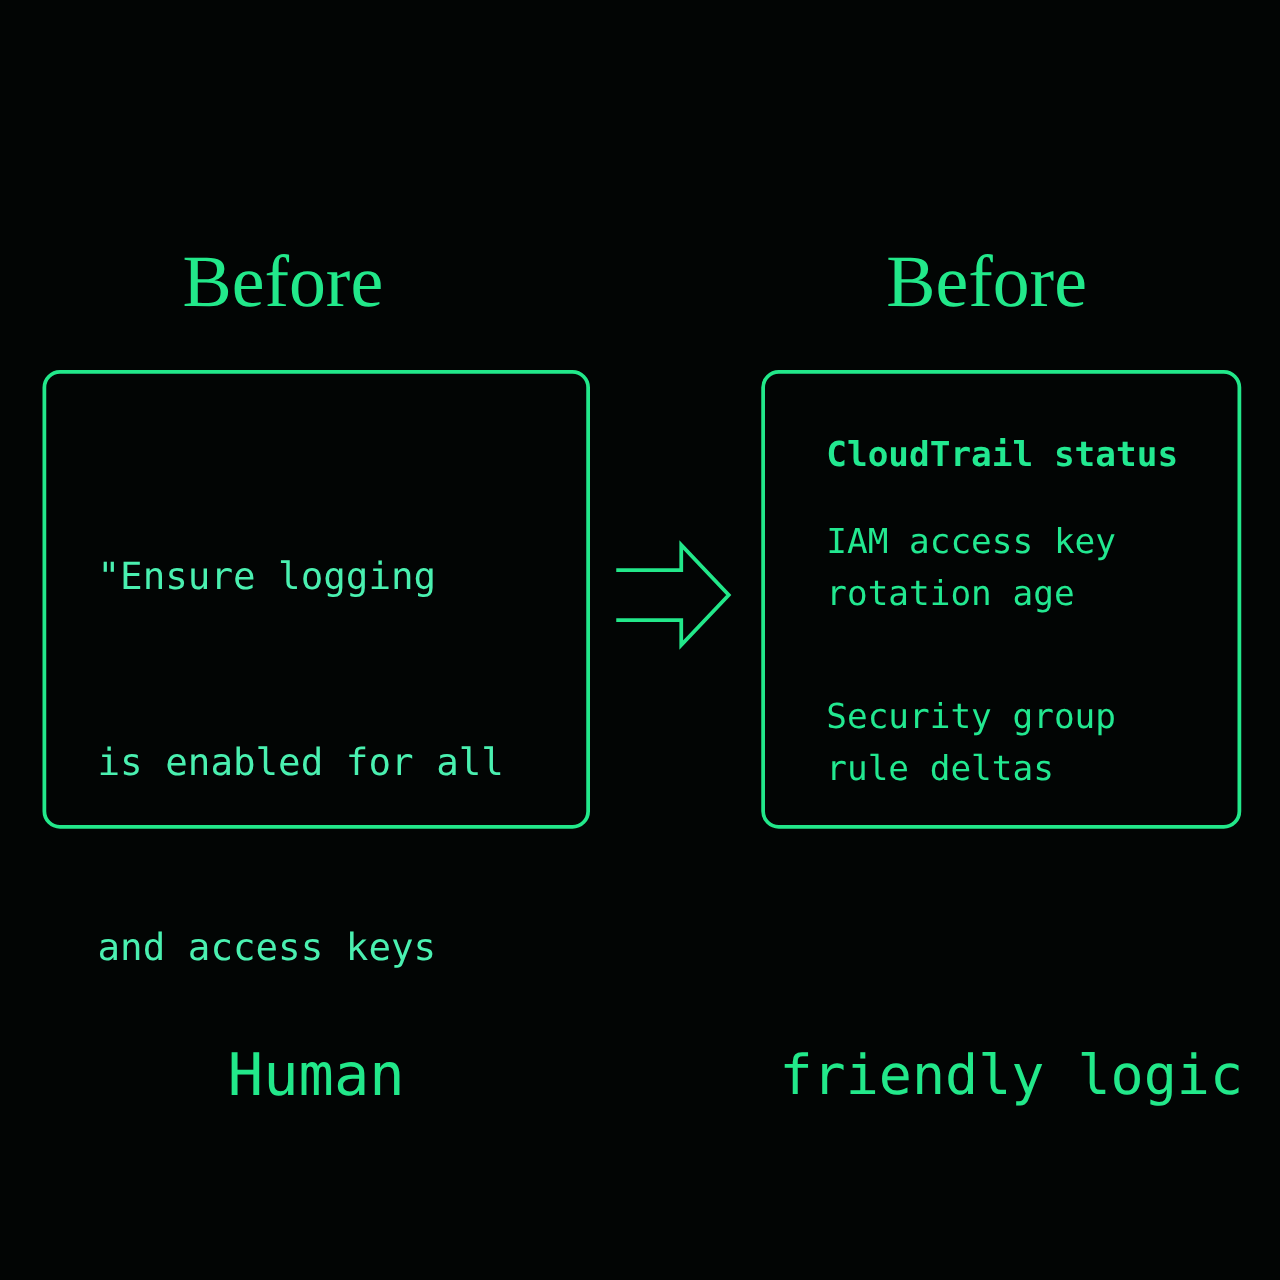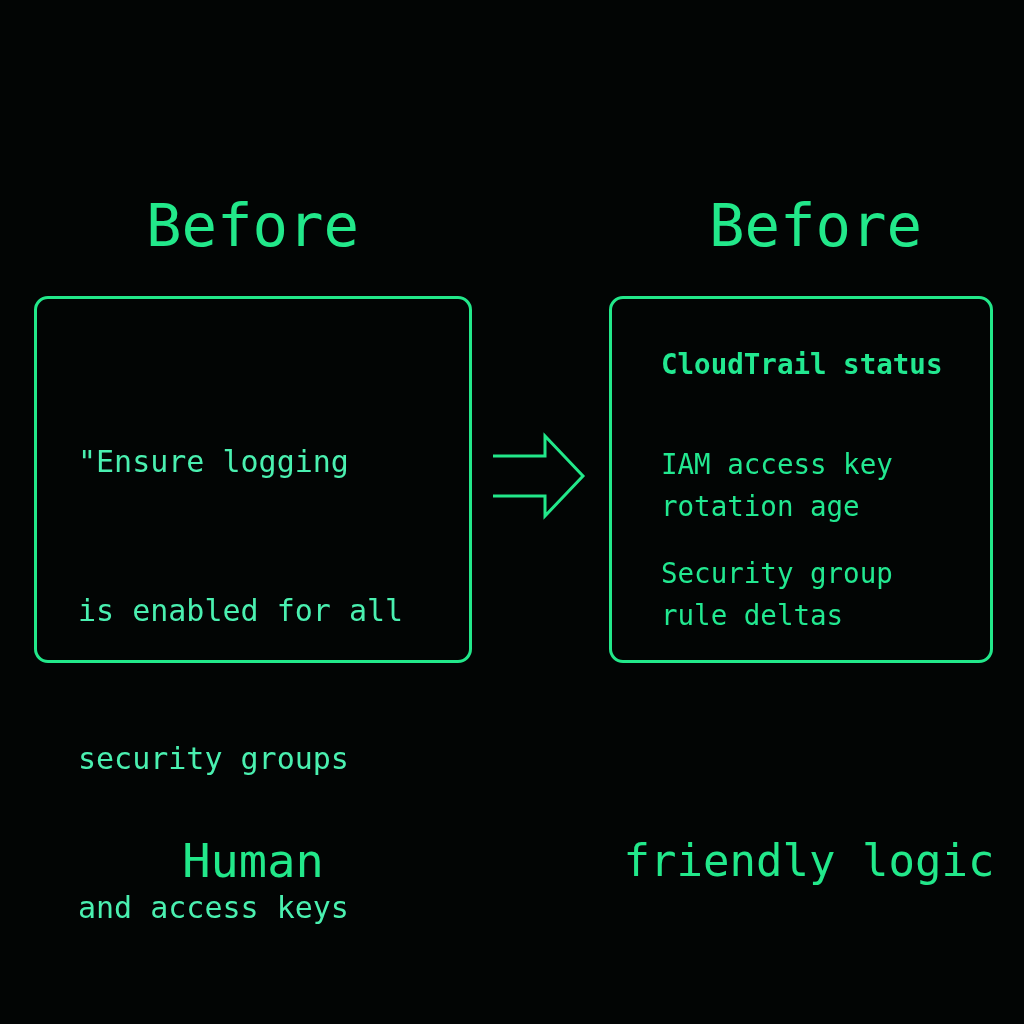--- a/index.html
+++ b/index.html
@@ -1,47 +1,46 @@
 <!DOCTYPE html>
 <html><head>
 <meta charset="utf-8">
 <style>
   html, body { margin:0; padding:0; }
   body { width:1024px; height:1024px; background:#020504; position:relative; overflow:hidden;
          font-family:"DejaVu Sans Mono", "Liberation Mono", monospace; }
-  .heading { position:absolute; color:#22E88A; font-size:59px; line-height:1; white-space:nowrap; text-align:center; }
+  .heading { position:absolute; color:#22E88A; font-size:59px; line-height:1; white-space:nowrap; text-align:center;font-family:Liberation Serif, serif; }
   .box { position:absolute; border:3px solid #22E88A; border-radius:14px; box-sizing:border-box; }
   .quote { position:absolute; left:78px; top:338px; color:#4AF0B0; font-size:30px; line-height:49.5px; white-space:pre; }
   .metric { position:absolute; left:661px; color:#22E890; font-size:27.5px; line-height:42px; white-space:pre; }
   .caption { position:absolute; color:#22E88A; line-height:1.37; text-align:center; white-space:pre; }
   svg.arrow { position:absolute; left:485px; top:425px; }
 </style>
 </head>
 <body>
 
 <div class="heading" style="left:146px; top:196px;">Before</div>
 <div class="heading" style="left:709px; top:196px;">Before</div>
 
 <div class="box" style="left:34px; top:296px; width:438px; height:367px;"></div>
 <div class="quote">
   <div>"Ensure logging</div>
   <div>is enabled for all</div>
-  <div>security groups</div>
   <div>and access keys</div>
   
   
 </div>
 
 <svg class="arrow" width="110" height="100" viewBox="485 425 110 100">
   <polyline points="493,456 545,456 545,436 583,476 545,516 545,496 493,496" fill="none" stroke="#22E88A" stroke-width="3" stroke-linejoin="miter"></polyline>
 </svg>
 
 <div class="box" style="left:609px; top:296px; width:384px; height:367px;"></div>
 <div class="metric" style="top:343px;font-weight:bold;">CloudTrail status</div>
-<div class="metric" style="top:412px;margin-top:31px;">IAM access key
+<div class="metric" style="top:412px;">IAM access key
 rotation age</div>
 <div class="metric" style="top:552px;">Security group
 rule deltas</div>
 
 <div class="caption" style="left:34px; width:438px; top:700px; font-size:47px;">
   <div>Human</div>
   <div>interpretation</div>
 </div>
 <div class="caption" style="left:609px; width:400px; top:700px; font-size:44px; line-height:1.47;">
   <div>friendly logic</div>

